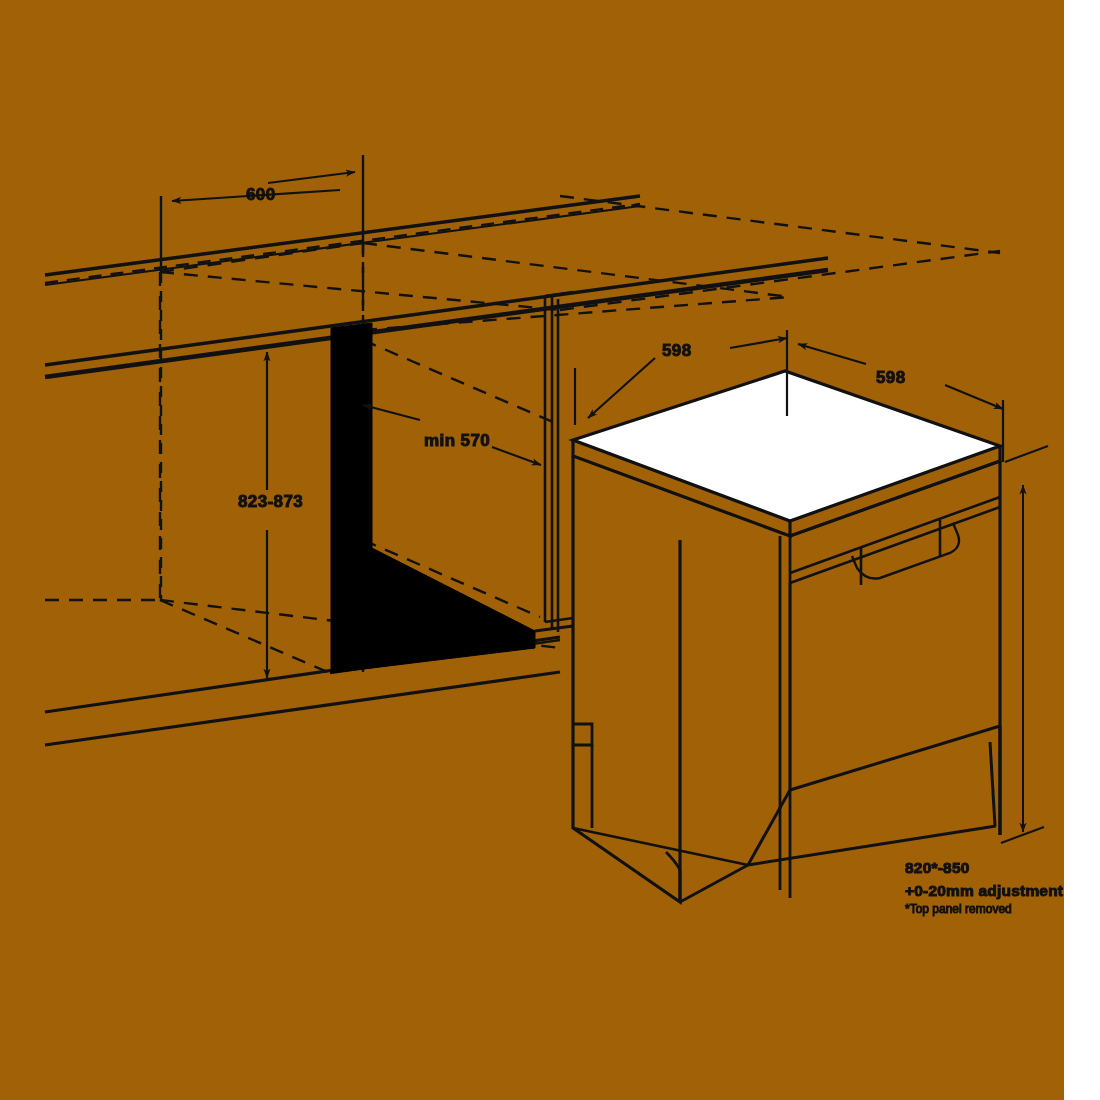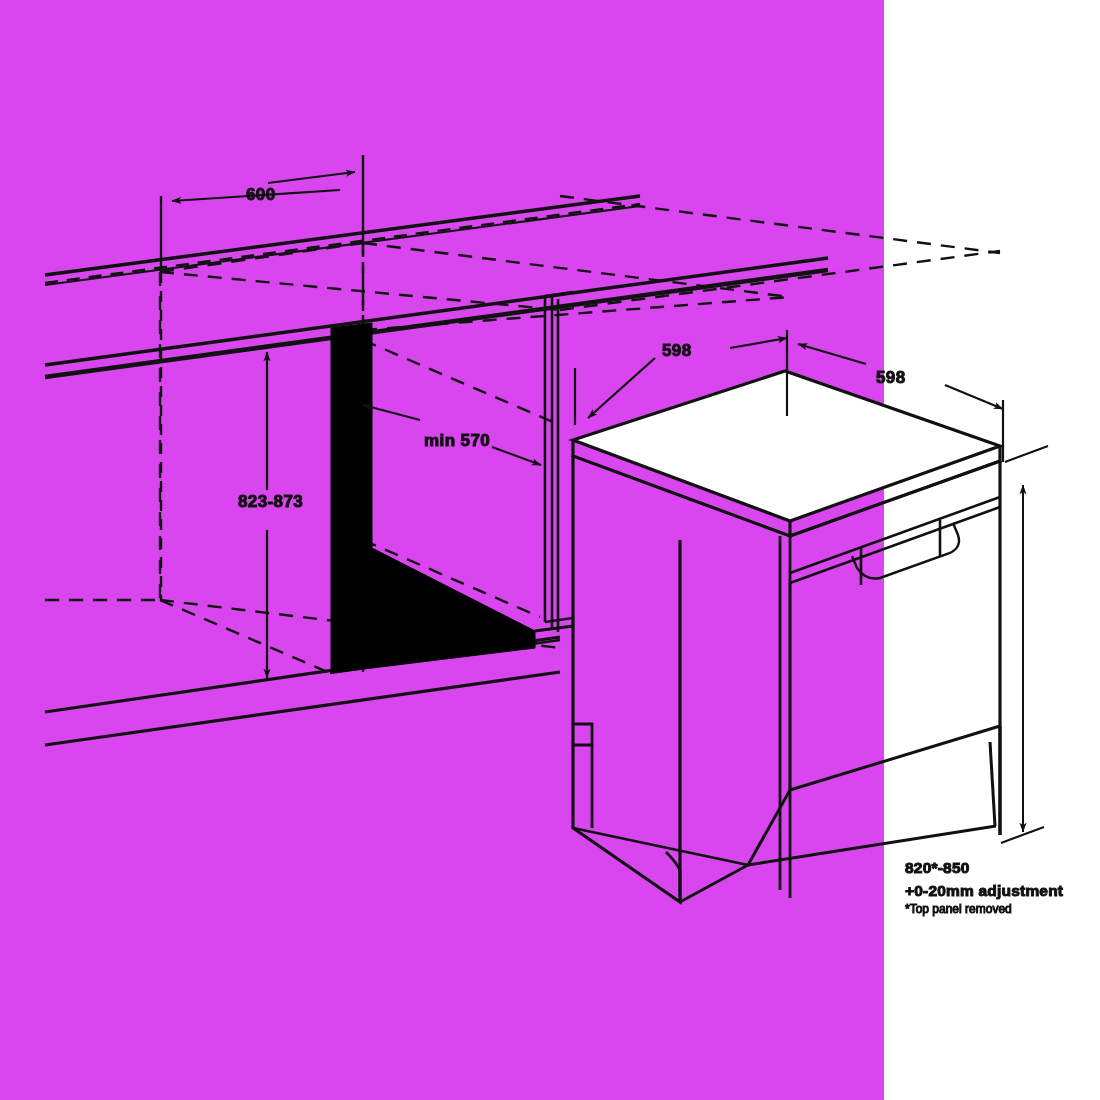--- a/index.html
+++ b/index.html
@@ -8,23 +8,23 @@
     background: #ffffff;
   }
   body {
     width: 1100px;
     height: 1100px;
     font-family: "Liberation Sans", sans-serif;
     overflow: hidden;
   }
   #diagram-root {
     position: relative;
-    width: 884px;
+    width: 1064px;
     height: 1100px;
-    background: #d946ef;
+    background: #a16207;
   }
   svg#drawing {
     display: block;
     width: 1100px;
     height: 1100px;
   }
   .dim-label {
     font-family: "Liberation Sans", sans-serif;
     font-weight: bold;
     font-size: 17px;

